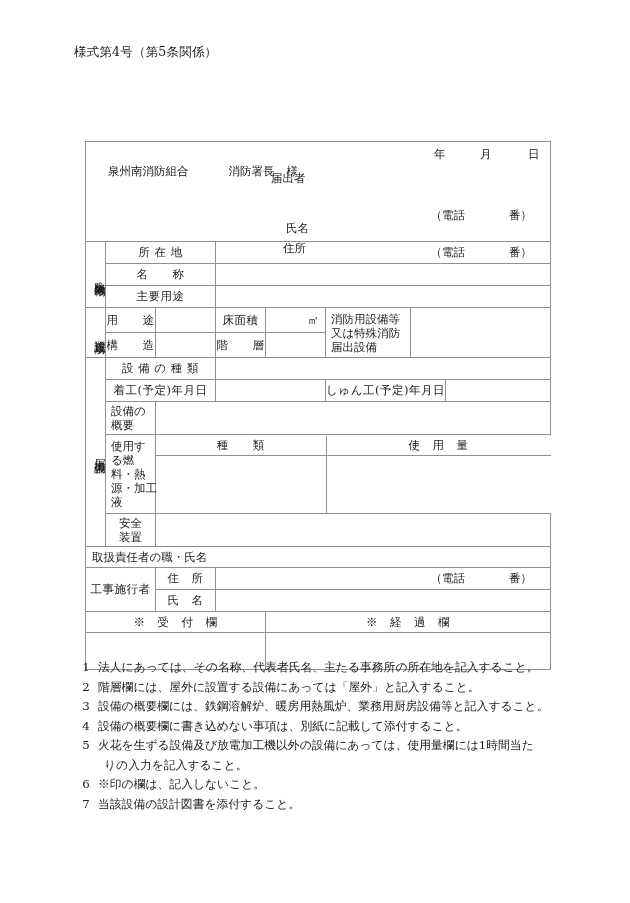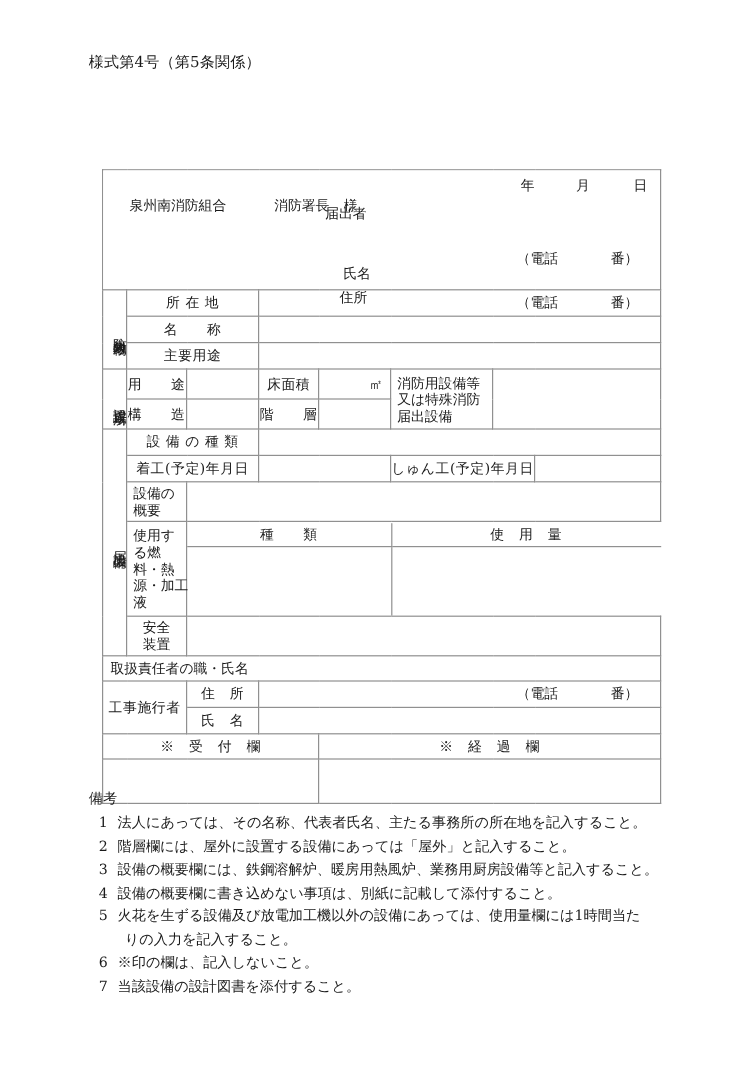--- a/index.html
+++ b/index.html
@@ -423,21 +423,20 @@
     </tr>
 
     <tr>
       <td colspan="4" style="height:36px"></td>
       <td colspan="4" style="height:36px"></td>
     </tr>
   </tbody>
     </table>
 
   <div class="remarks">
-    <span class="remarks-title">備考</span>
 
     <div class="remark-row">
       <span class="remark-num">1</span>
       <span class="remark-txt">法人にあっては、その名称、代表者氏名、主たる事務所の所在地を記入すること。</span>
     </div>
     <div class="remark-row">
       <span class="remark-num">2</span>
       <span class="remark-txt">階層欄には、屋外に設置する設備にあっては「屋外」と記入すること。</span>
     </div>
     <div class="remark-row">

